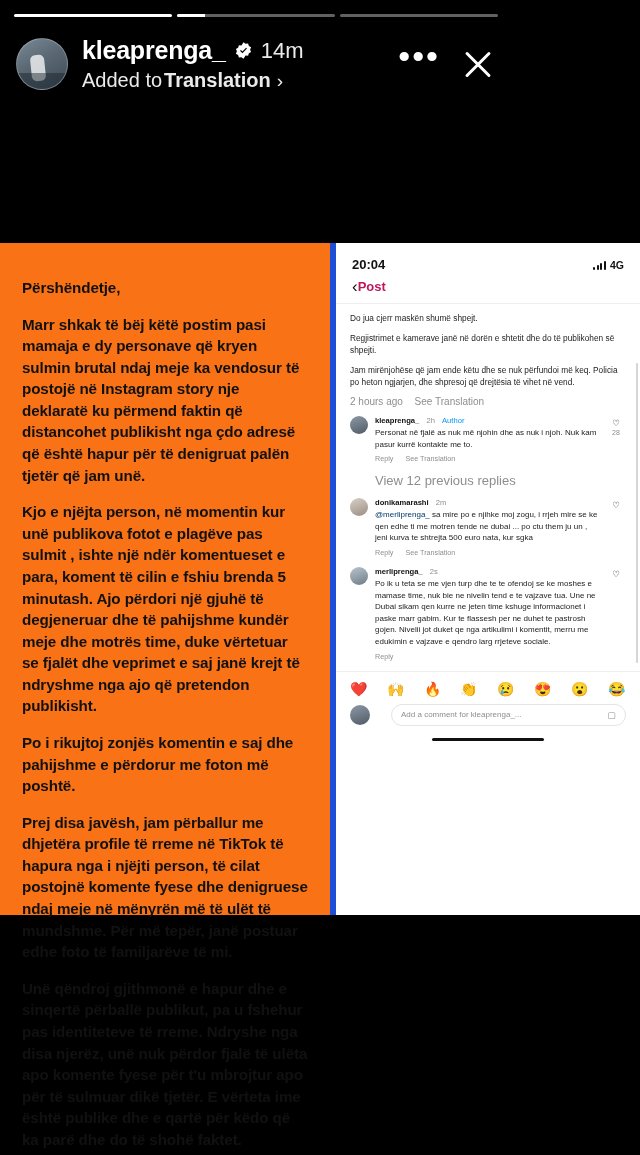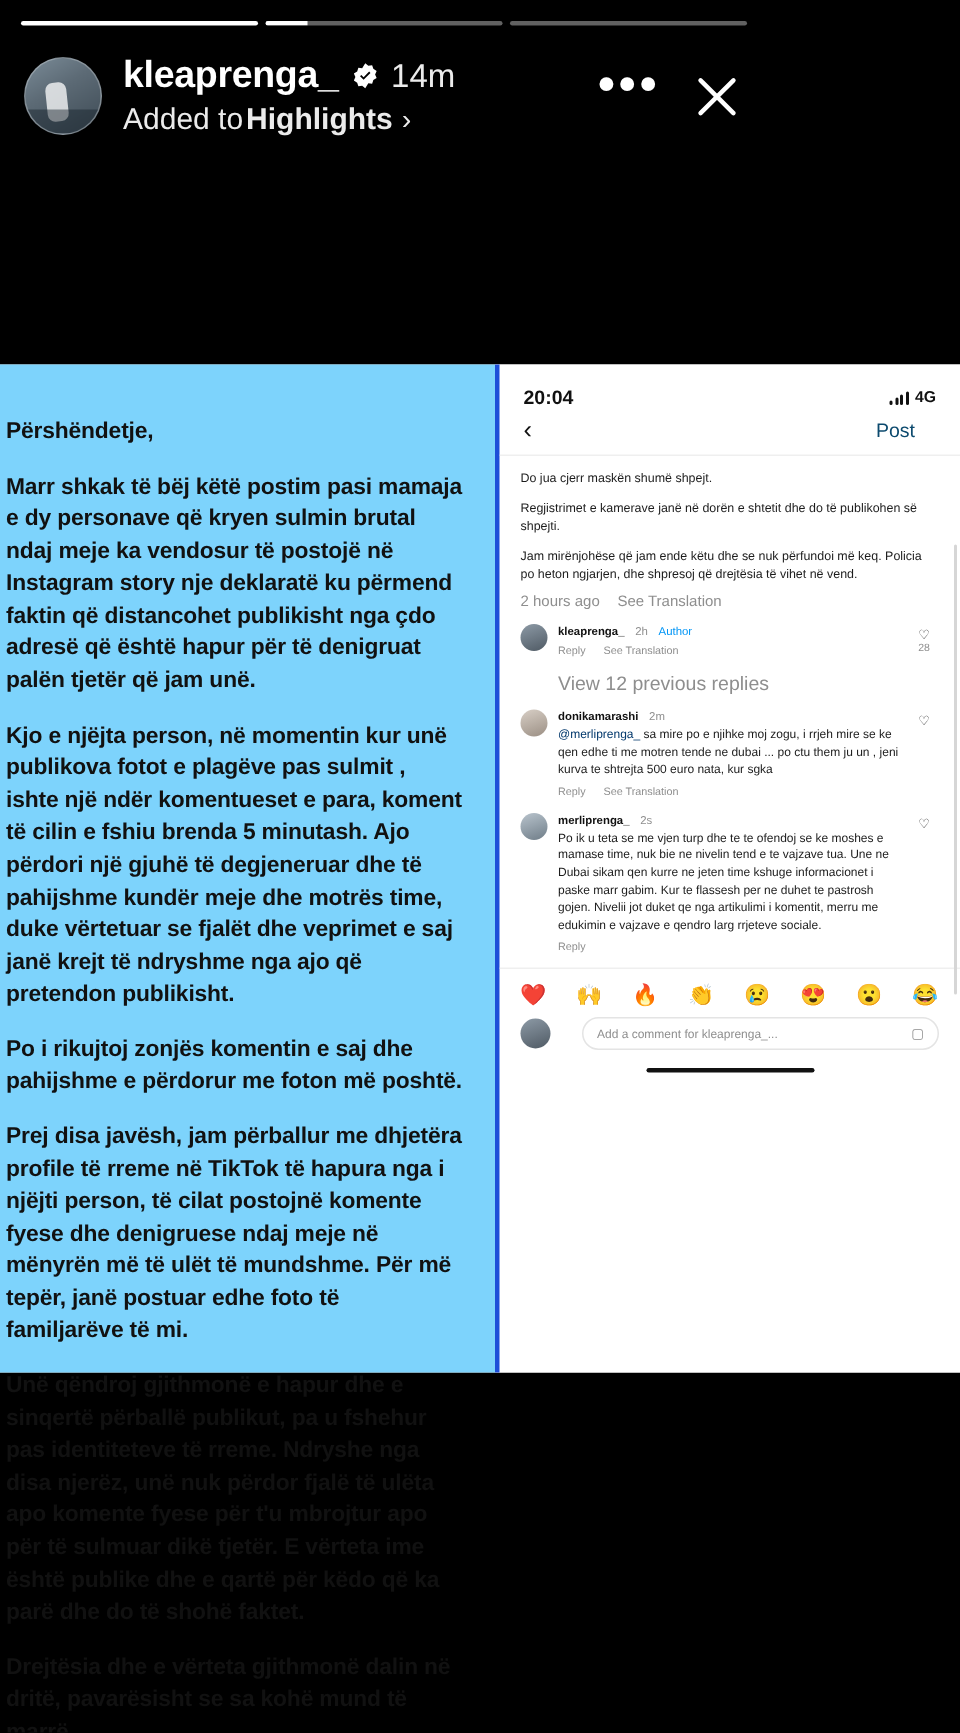--- a/index.html
+++ b/index.html
@@ -76,52 +76,52 @@
   }
   .close-x::before { transform: rotate(45deg); }
   .close-x::after  { transform: rotate(-45deg); }
 
   
   .content {
     position: absolute; top: 243px; left: 0; width: 640px; height: 672px;
     background: #fff; display: flex;
   }
   .left-pane {
-    width: 330px; padding: 34px 22px 20px 4px;
-    background: #7dd3fc;
+    width: 330px; padding: 34px 22px 20px 22px;
+    background: #f97316;
   }
   .left-pane p {
     color: #111; font-size: 15.2px; line-height: 1.42;
     font-weight: bold; margin-bottom: 15px;
     letter-spacing: -0.1px;
   }
   .right-pane {
     width: 310px; background: #fff; position: relative;
-    border-left: 3px solid #1d4ed8;
+    border-left: 6px solid #1d4ed8;
     padding: 0;
     overflow: hidden;
   }
   
   .rp-status {
     display: flex; align-items: center; justify-content: space-between;
     padding: 14px 16px 4px 16px;
   }
   .rp-time { font-size: 13px; font-weight: bold; color: #111; }
   .rp-sig { display: flex; align-items: center; gap: 4px; }
   .bars { display: flex; align-items: flex-end; gap: 1.5px; height: 10px; }
   .bars i { display: block; width: 2px; background: #111; border-radius: 1px; }
   .bars i:nth-child(1){height:3px}.bars i:nth-child(2){height:5px}
   .bars i:nth-child(3){height:7px}.bars i:nth-child(4){height:9px}
   .net { font-size: 10.5px; color: #111; font-weight: bold; }
   .rp-nav {
     display: flex; align-items: center; padding: 2px 16px 8px 16px;
     border-bottom: 1px solid #efefef;
   }
   .back-arrow { font-size: 17px; color: #111; line-height: 1; }
-  .rp-title { flex: 1; text-align: right; font-size: 13px; font-weight: normal; color: #0c4a6e; margin-right: 14px; }
+  .rp-title { flex: 1; text-align: left; font-size: 13px; font-weight: bold; color: #be185d; margin-right: 14px; }
   .rp-body { padding: 8px 14px 0 14px; }
   .rp-para { font-size: 8.3px; line-height: 1.45; color: #1c1c1c; margin-bottom: 8px; }
   .rp-meta { font-size: 10px; color: #8e8e8e; margin-bottom: 9px; }
   .rp-meta span { margin-right: 9px; }
   .rp-meta .link { color: #8e8e8e; }
   .cmt { display: flex; gap: 7px; margin-bottom: 10px; }
   .cmt-av {
     width: 18px; height: 18px; border-radius: 50%; flex: 0 0 auto;
     background: #c9ccd1;
   }
@@ -183,21 +183,21 @@
       <div class="line1">
         <span class="username">kleaprenga_</span>
         <svg class="verified" viewBox="0 0 24 24">
           <path fill="#ffffff" d="M12 1.5l2.6 2.0 3.2-.4 1.0 3.1 2.8 1.7-1.3 3.0 1.3 3.0-2.8 1.7-1.0 3.1-3.2-.4L12 22.5l-2.6-2.0-3.2.4-1.0-3.1L2.4 16.1l1.3-3.0-1.3-3.0 2.8-1.7 1.0-3.1 3.2.4z"></path>
           <path fill="#000000" d="M10.6 15.4l-3.0-3.0 1.1-1.1 1.9 1.9 4.7-4.7 1.1 1.1z"></path>
         </svg>
         <span class="timestamp">14m</span>
       </div>
       <div class="line2">
         <span class="added">Added to </span>
-        <span class="added" style="font-weight:bold;margin-left:-4px">Highlights</span>
+        <span class="added" style="font-weight:bold;margin-left:-4px">Translation</span>
         <span class="chev">›</span>
       </div>
     </div>
     <div class="more-dots">•••</div>
     <div class="close-x"></div>
   </div>
 
   <div class="content">
 
     <div class="left-pane">
@@ -241,20 +241,21 @@
         </div>
 
         <div class="cmt">
           <div class="cmt-av a"></div>
           <div class="cmt-main">
             <div class="cmt-head">
               <span>kleaprenga_</span>
               <span class="muted">2h</span>
               <span class="author">Author</span>
             </div>
+            <div class="cmt-text">Personat në fjalë as nuk më njohin dhe as nuk i njoh. Nuk kam pasur kurrë kontakte me to.</div>
             <div class="cmt-actions">
               <span>Reply</span>
               <span>See Translation</span>
             </div>
           </div>
           <div class="cmt-right">
             <span class="heart-sm">♡</span>
             <span class="like-ct">28</span>
           </div>
         </div>

